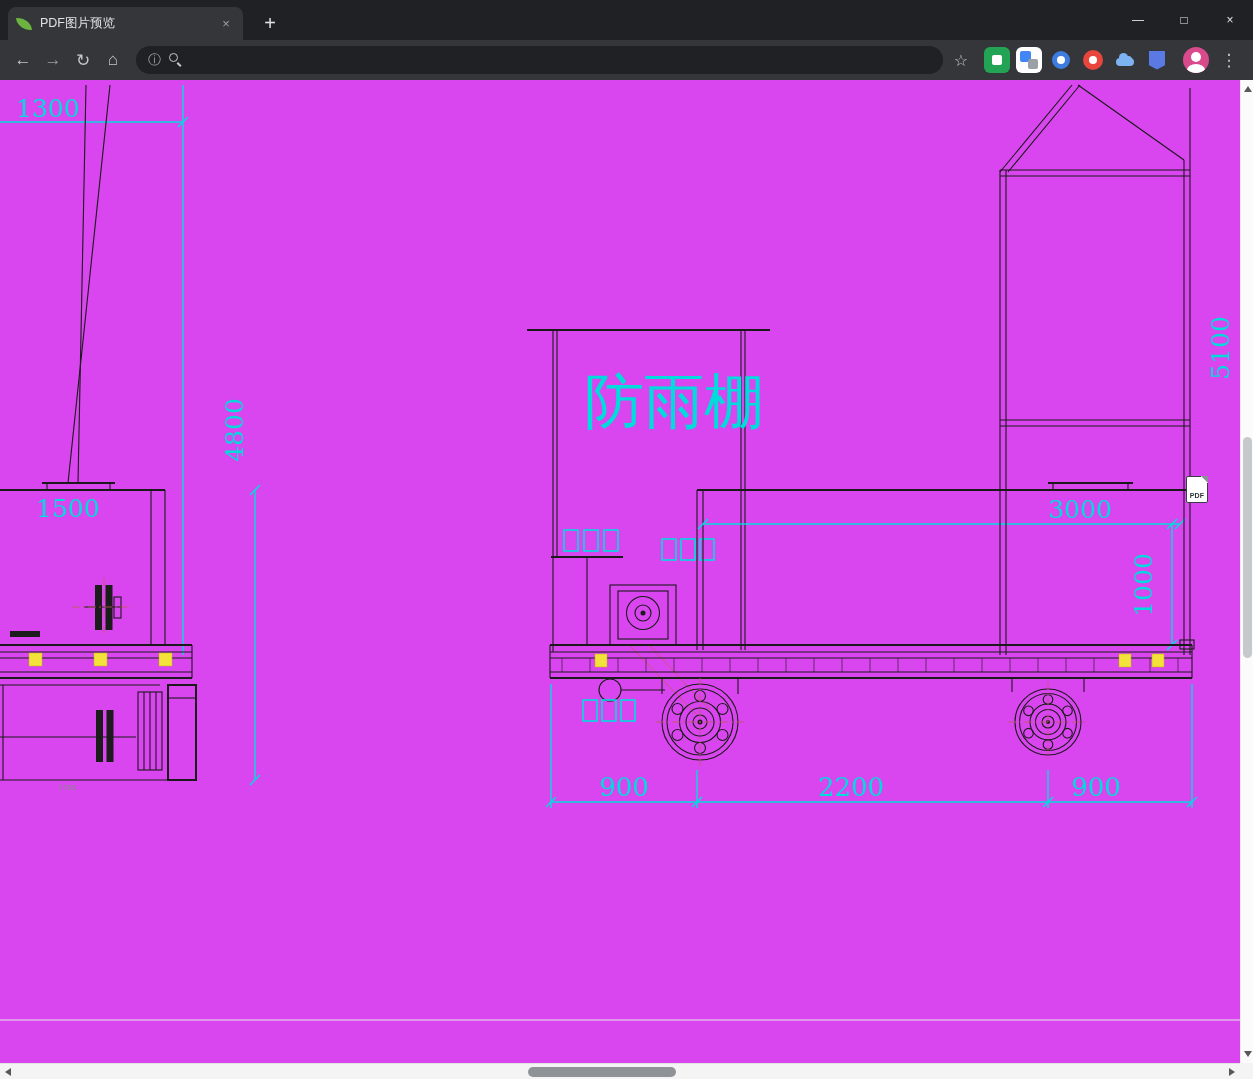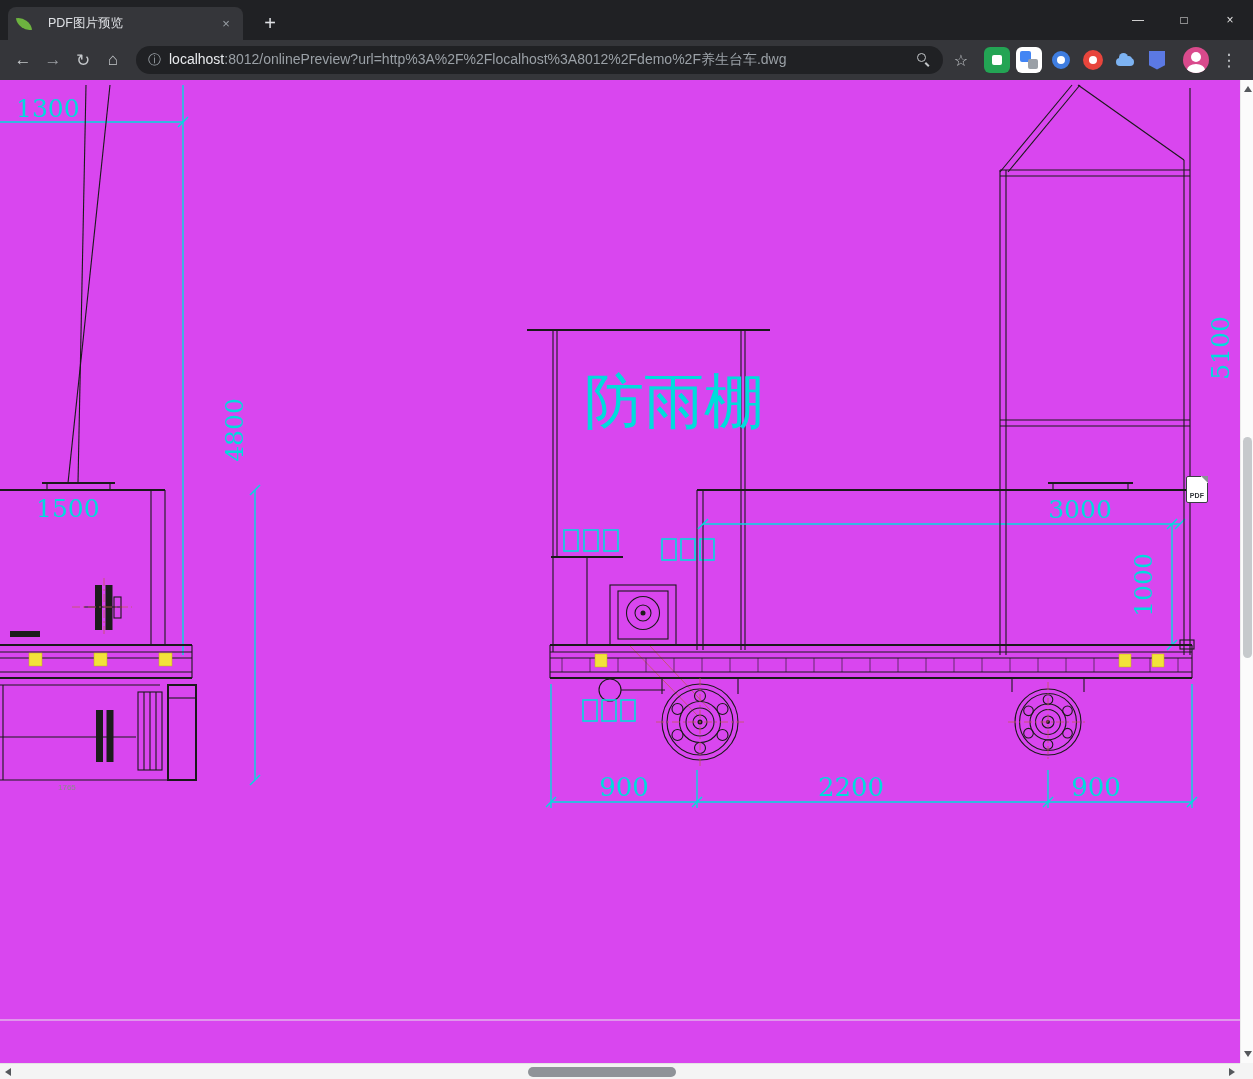--- a/index.html
+++ b/index.html
@@ -9,21 +9,21 @@
     --highlight:#f2e23a;
   }
   *{box-sizing:border-box;margin:0;padding:0;}
   html,body{width:1253px;height:1079px;overflow:hidden;background:#fff;
     font-family:"Liberation Sans", sans-serif;}
   .browser{position:relative;width:1253px;height:1079px;background:#fff;}
 
   
   .tabstrip{position:absolute;left:0;top:0;width:1253px;height:40px;background:#202124;}
   .tab{position:absolute;left:8px;top:7px;width:235px;height:33px;background:#35363a;
-    border-radius:8px 8px 0 0;display:flex;align-items:center;padding:0 8px;gap:16px;}
+    border-radius:8px 8px 0 0;display:flex;align-items:center;padding:0 8px;gap:8px;}
   .favicon{width:16px;height:16px;position:relative;flex:0 0 auto;}
   .favicon .leaf{position:absolute;left:1px;top:1px;width:14px;height:14px;background:#6db33f;
     border-radius:0 100% 0 100%;transform:rotate(-10deg);}
   .tab-title{flex:1;font-size:12.5px;color:#dfe1e5;white-space:nowrap;overflow:hidden;}
   .tab-close{flex:0 0 auto;width:18px;height:18px;border-radius:50%;display:flex;align-items:center;
     justify-content:center;color:#9aa0a6;font-size:13px;cursor:default;}
   .newtab{position:absolute;left:256px;top:9px;width:28px;height:28px;border-radius:50%;
     display:flex;align-items:center;justify-content:center;color:#dfe1e5;font-size:20px;}
   .win-controls{position:absolute;right:0;top:0;height:40px;display:flex;}
   .win-btn{width:46px;height:40px;display:flex;align-items:center;justify-content:center;
@@ -132,21 +132,20 @@
     </div>
   </div>
 
   <div class="toolbar">
     <div class="nav-btn">←</div>
     <div class="nav-btn dim">→</div>
     <div class="nav-btn">↻</div>
     <div class="nav-btn">⌂</div>
     <div class="omnibox">
       <span class="info-icon">ⓘ</span>
-      <span class="url"><span class="host">localhost</span><span>:8012/onlinePreview?url=http%3A%2F%2Flocalhost%3A8012%2Fdemo%2F养生台车.dwg</span></span>
       <span class="zoom-glass">
           <i></i>
           <b></b>
         </span>
     </div>
     <div class="star-btn">☆</div>
     <div class="ext-row">
       <div class="ext ext-green">
           <i></i>
         </div>

